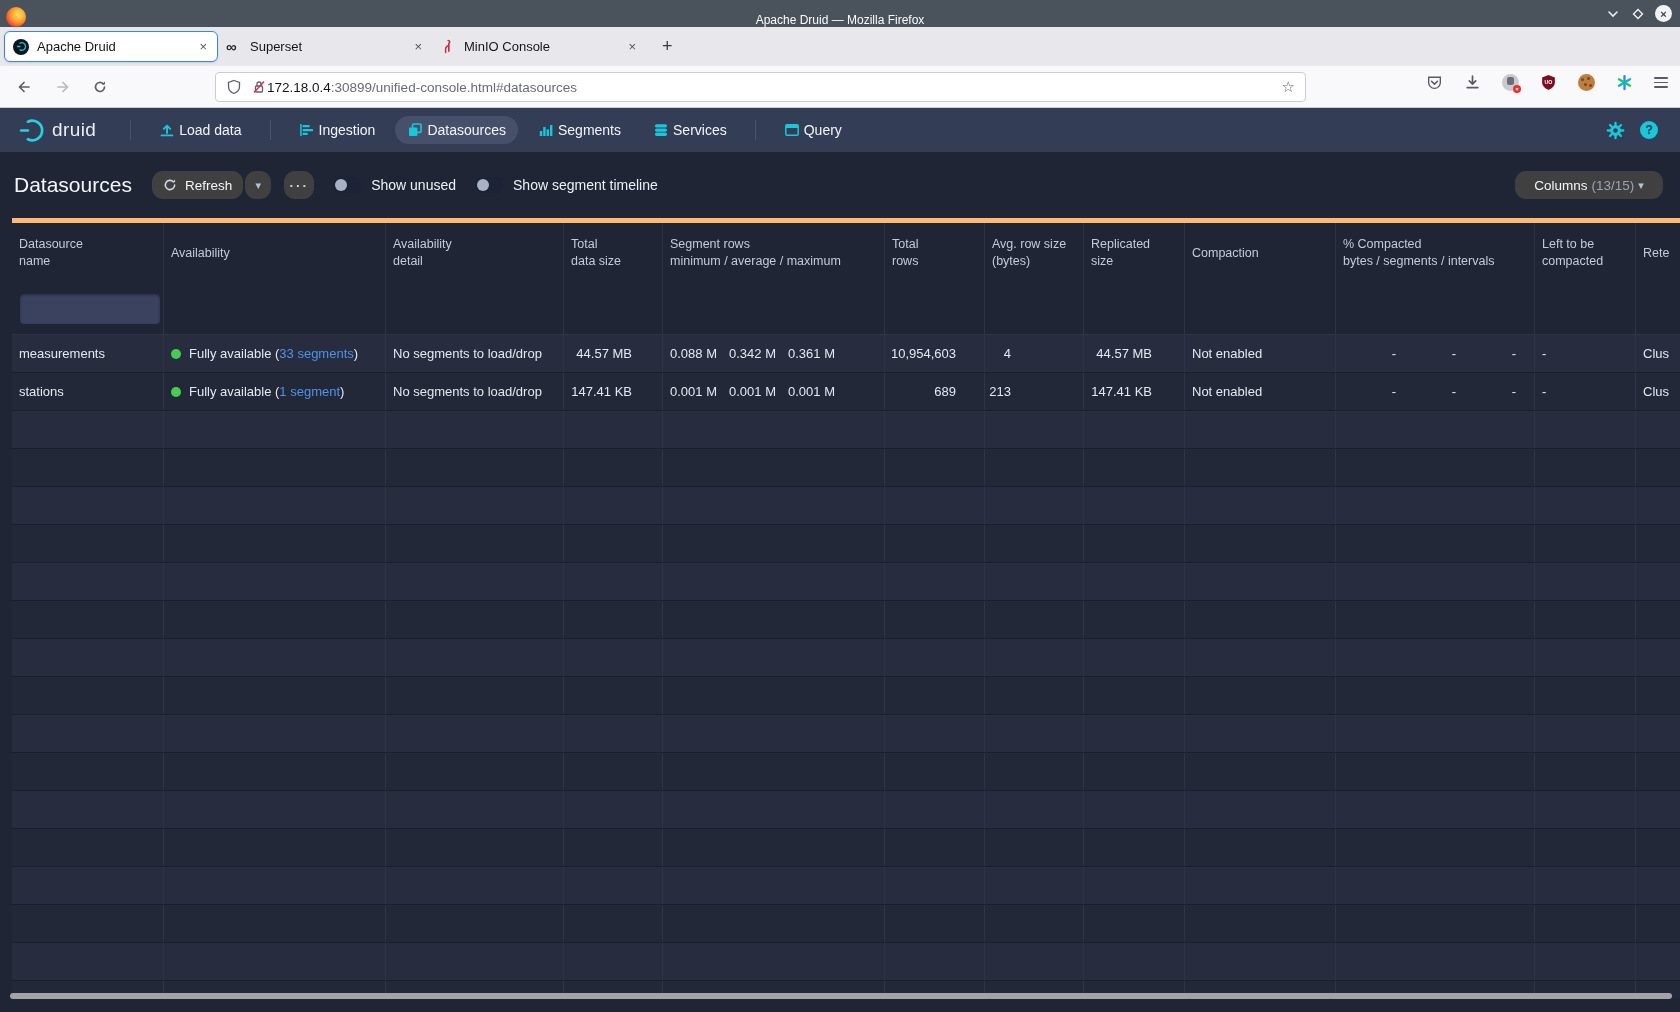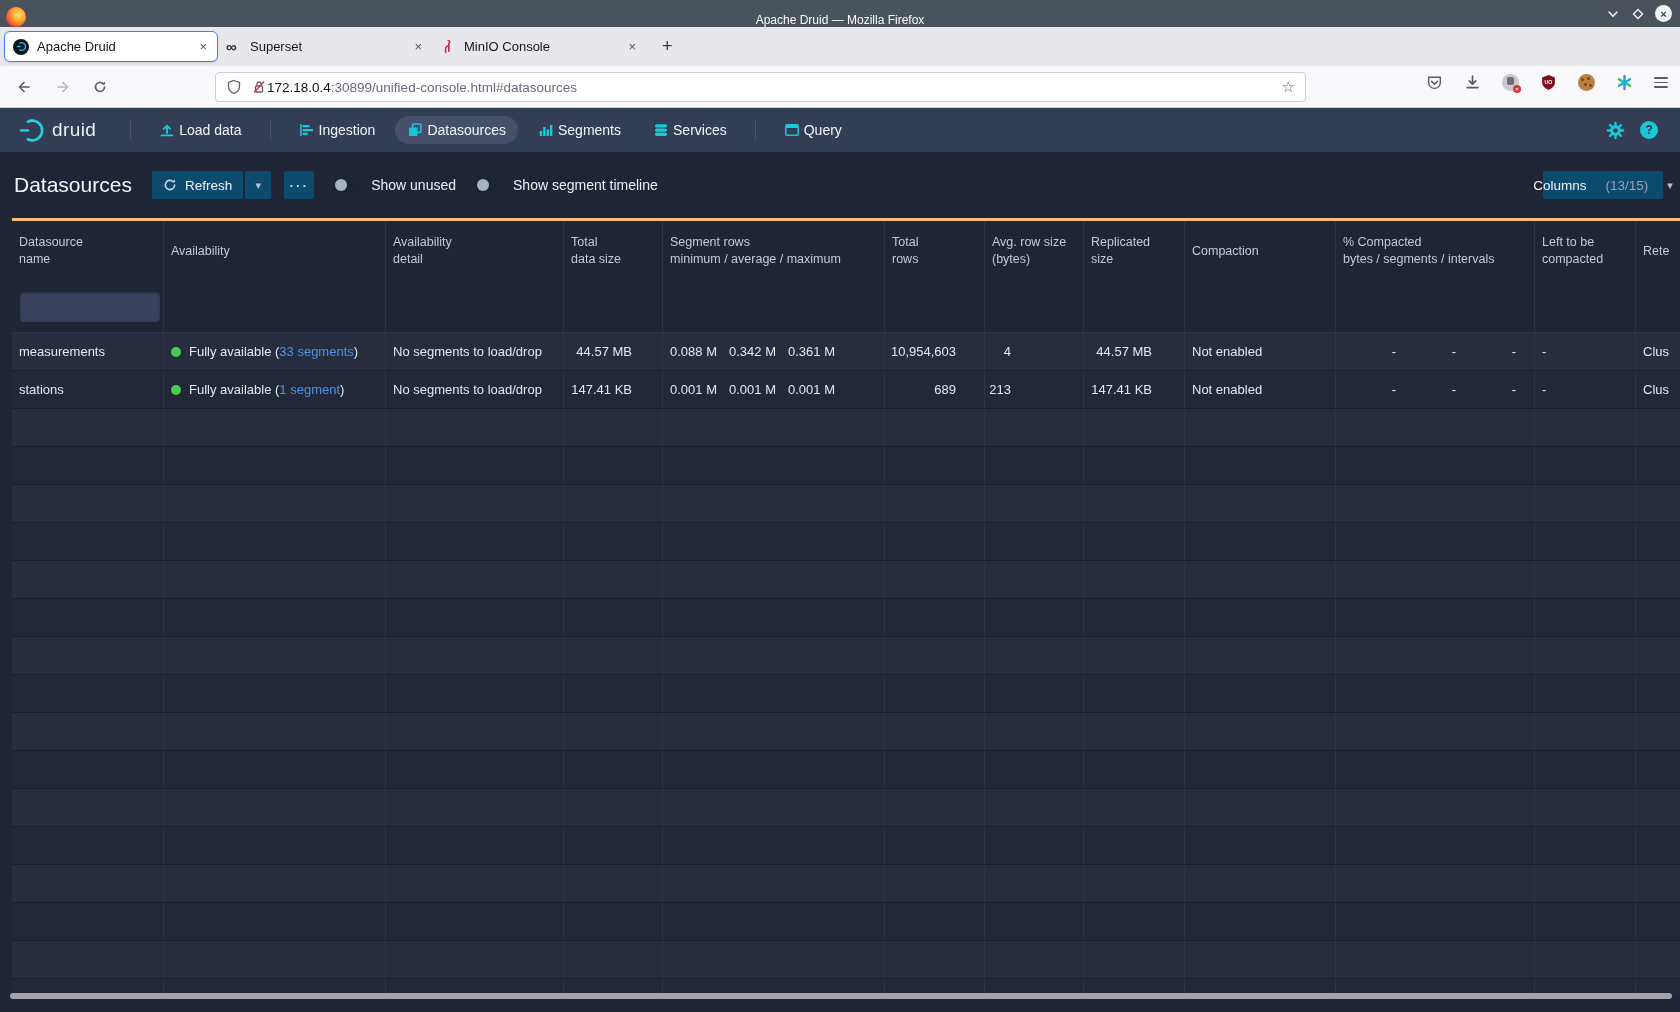--- a/index.html
+++ b/index.html
@@ -58,35 +58,35 @@
   .vdiv{width:1px;height:20px;background:#4a5168;margin:0 12px}
   .nav-item{display:flex;align-items:center;gap:4px;font-size:14px;padding:6px 12px;border-radius:16px;margin:0 4px;white-space:nowrap}
   .nav-item.active{background:#47506b}
   .dnav-right{position:absolute;right:22px;top:0;height:44px;display:flex;align-items:center;gap:15px}
   .help{width:18px;height:18px;border-radius:50%;background:#19c8d8;color:#2a3350;font-weight:bold;font-size:12.5px;
     display:flex;align-items:center;justify-content:center}
 
   
   .pagehead{position:absolute;top:152px;left:0;right:0;height:66px;display:flex;align-items:center}
   .pg-title{font-size:21px;color:#f2f5fa;margin-left:14px;font-weight:500}
-  .btn{background:#0c4a6e;color:#f2f5fa;font-size:13.5px;height:28px;display:flex;align-items:center;
-    border-radius:2px;padding:0 11px;box-sizing:border-box}
+  .btn{background:#404040;color:#f2f5fa;font-size:13.5px;height:28px;display:flex;align-items:center;
+    border-radius:11px;padding:0 11px;box-sizing:border-box}
   .btn .ic{margin-right:8px;display:flex}
   .grp{display:flex;margin-left:20px}
   .caretbtn{width:26px;justify-content:center;padding:0;margin-left:2px;color:#b8c0d2;font-size:11px}
   .more{margin-left:13px;width:30px;justify-content:center;padding:0;letter-spacing:2px;font-weight:bold;color:#cdd4e2}
   .switchwrap{display:flex;align-items:center;margin-left:19px;gap:10px;font-size:14px;color:#eef1f7}
   .switch{width:28px;height:16px;border-radius:8px;background:#1d2336;position:relative;flex:none}
   .switch i{position:absolute;left:2px;top:2px;width:12px;height:12px;border-radius:50%;background:#a9b2c4}
-  .colsbtn{position:absolute;right:17px;top:0;bottom:0;margin:auto;display:flex;align-items:center;gap:19px;width:120px;justify-content:center}
+  .colsbtn{position:absolute;right:17px;top:0;bottom:0;margin:auto;display:flex;align-items:center;gap:4px;width:148px;justify-content:center}
   .colsbtn .cnt{color:#99a1b4}
   .colsbtn .car{color:#b8c0d2;font-size:11px}
 
   
-  .tablewrap{position:absolute;top:218px;left:12px;right:0;height:775px;overflow:hidden;border-top:3px solid #fdba74}
+  .tablewrap{position:absolute;top:218px;left:12px;right:0;height:775px;overflow:hidden;border-top:5px solid #fdba74}
   .t-row{display:grid;grid-template-columns:152px 222px 178px 99px 222px 100px 99px 101px 151px 199px 101px 144px;width:1768px}
   .t-cell{border-right:1px solid #2d3448;box-sizing:border-box;display:flex;align-items:center;padding-left:7px;
     font-size:13px;color:#e2e8f2;overflow:hidden;white-space:nowrap}
   .hrow{height:60px}
   .hrow .t-cell{flex-direction:column;align-items:flex-start;justify-content:center;color:#c3cad9;font-size:12.5px;line-height:17px}
   .frow{height:52px;border-bottom:1px solid #2d3448;box-sizing:border-box}
   .frow .t-cell{padding-left:8px}
   .filter-input{width:140px;height:30px;background:#3a4260;border:none;border-radius:4px;outline:none;
     box-shadow:inset 0 1px 3px rgba(0,0,0,.35);color:#e2e8f2;padding:0 8px;box-sizing:border-box}
   .drow{height:38px;border-bottom:1px solid #1a1f2d;box-sizing:border-box}

